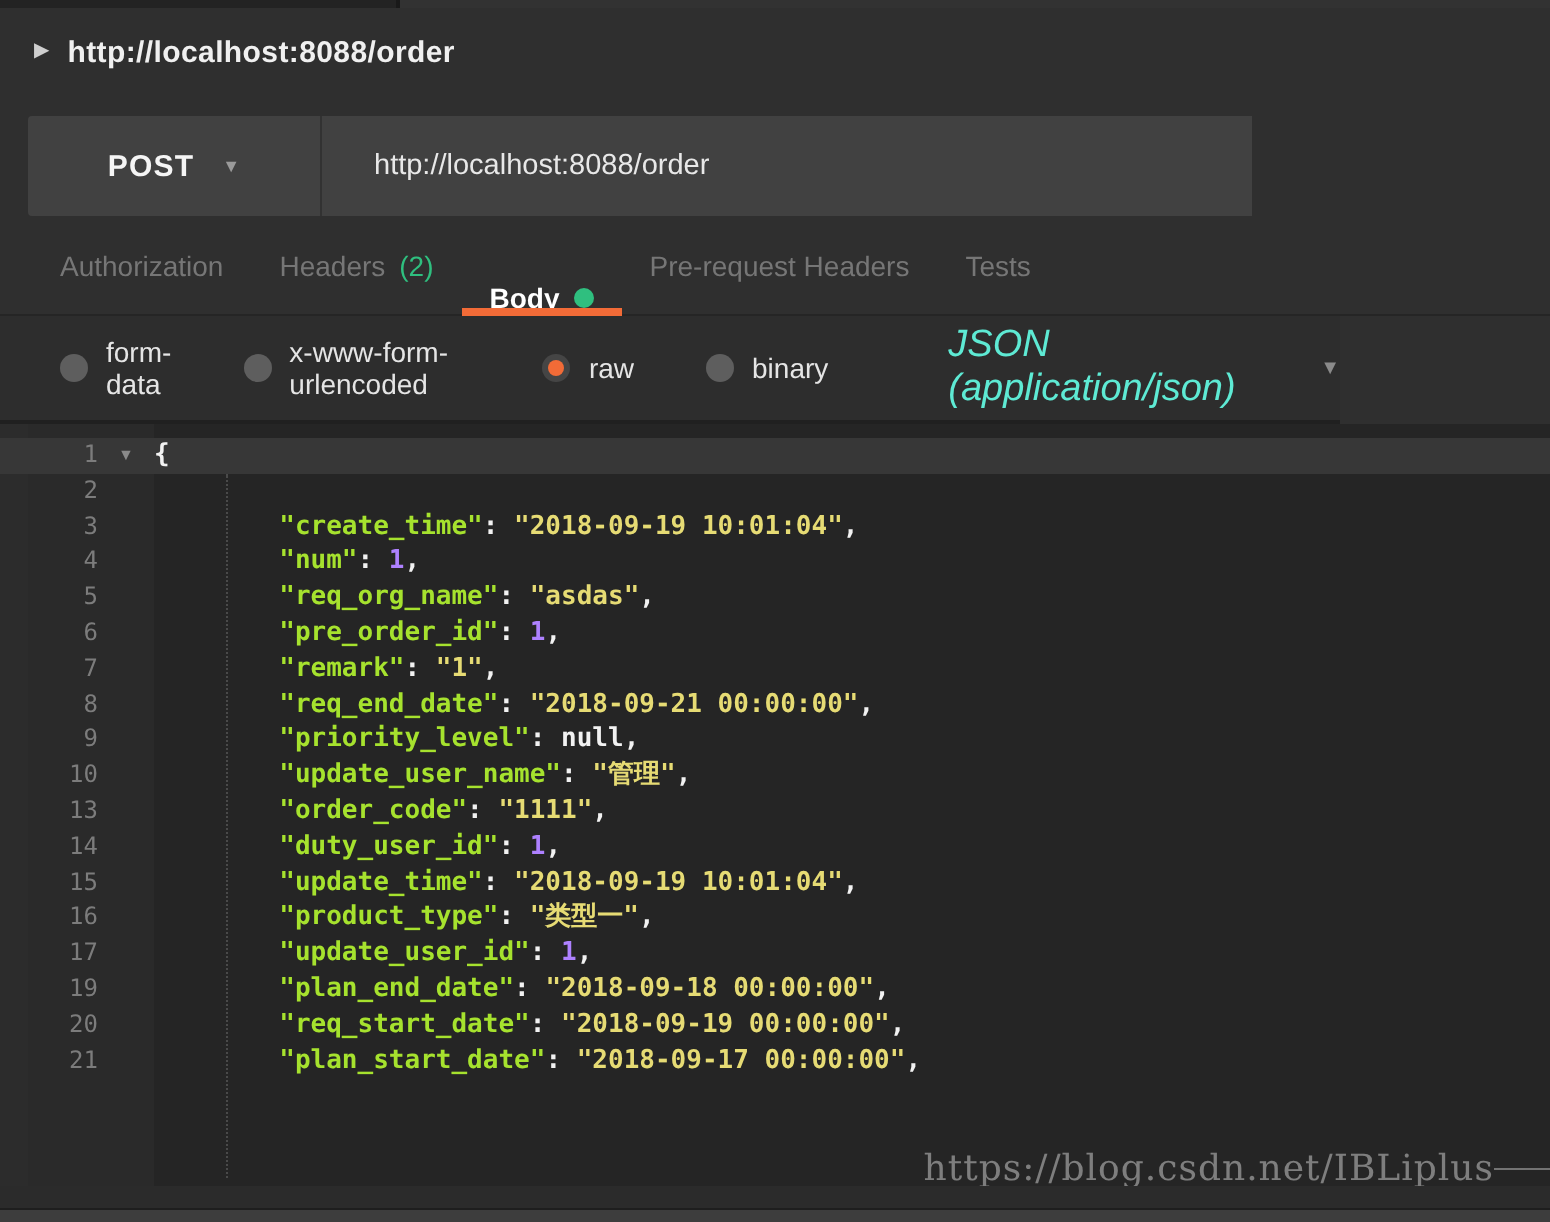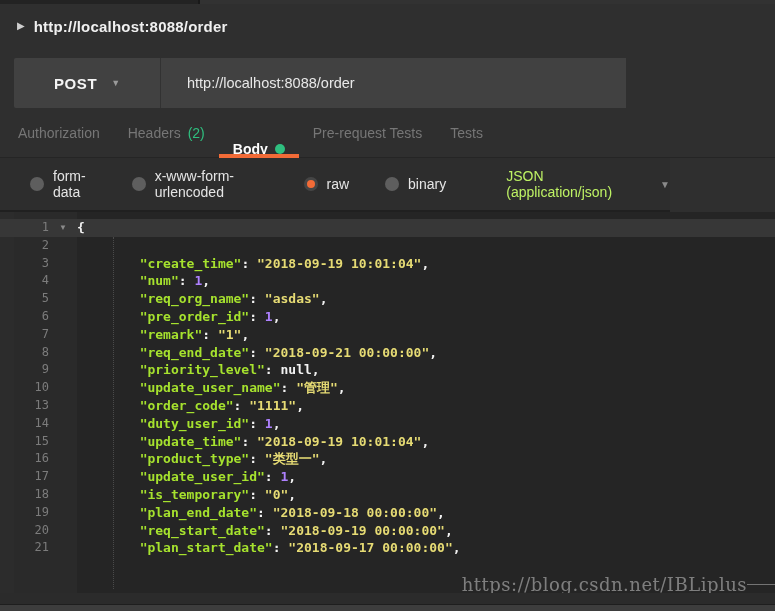--- a/index.html
+++ b/index.html
@@ -22,36 +22,36 @@
   
   .request-row { position:absolute; top:58px; left:14px; width:612px; height:50px; background:#414141; display:flex; align-items:stretch; border-radius:2px 0 0 2px; }
   .method-box { width:146px; display:flex; align-items:center; justify-content:center; gap:14px; cursor:pointer; }
   .method-label { color:#f5f5f5; font-size:15px; font-weight:bold; letter-spacing:.6px; }
   .method-caret { color:#9a9a9a; font-size:9px; }
   .vdivider { width:1px; background:#323232; }
   .url-box { flex:1; display:flex; align-items:center; padding-left:26px; }
   .url-text { color:#e8e8e8; font-size:14.5px; }
 
   
-  .tabs-row { position:absolute; top:108px; left:0; width:775px; height:50px; display:flex; align-items:stretch; padding-left:4px; border-bottom:1px solid #252525; }
+  .tabs-row { position:absolute; top:108px; left:0; width:775px; height:50px; display:flex; align-items:stretch; padding-left:16px; border-bottom:1px solid #252525; }
   .tab { position:relative; display:flex; align-items:center; gap:7px; padding:0 14px; font-size:14px; color:#767676; cursor:pointer; }
   .tab .count { color:#2fbf7f; }
   .tab.active { color:#ffffff; font-weight:bold;margin-top:32px; }
   .tab .dot { width:10px; height:10px; border-radius:50%; background:#2fbf7f; }
   .tab .underline { position:absolute; left:0; right:0; bottom:-1px; height:4px; background:#f26b37; }
 
   
   .body-toolbar { position:absolute; top:158px; left:0; width:670px; height:54px; background:#2d2d2d; border-bottom:2px solid #202020; display:flex; align-items:center; padding-left:30px; }
   .bt-option { display:flex; align-items:center; gap:9px; margin-right:36px; cursor:pointer; }
   .radio { width:14px; height:14px; border-radius:50%; background:#5e5e5e; position:relative; flex:0 0 auto; }
   .radio.selected { background:#454545; }
   .radio.selected .radio-dot { position:absolute; left:3px; top:3px; width:8px; height:8px; border-radius:50%; background:#f26b37; }
   .bt-label { color:#e5e5e5; font-size:14px; }
   .content-type { display:flex; align-items:center; margin-left:24px; cursor:pointer; }
-  .content-type-label { color:#bef264; font-size:14px; }
+  .content-type-label { color:#5eead4; font-size:19px;font-style:italic; }
   .content-type-caret { color:#8a8a8a; font-size:10px; margin-left:26px; }
 
   
   .editor { position:absolute; top:212px; left:0; width:775px; height:381px; background:#252525; overflow:hidden; }
   .left-strip { position:absolute; left:0; top:0; width:14px; height:100%; background:#2c2c2c; }
   .gutter-bg { position:absolute; left:14px; top:0; width:63px; height:100%; background:#2a2a2a; }
   .lines { position:absolute; left:0; top:7px; width:775px; }
   .row { display:flex; height:17.8px; line-height:17.8px; white-space:pre; }
   .row.active { background:#373737; }
   .ln { width:49px; flex:0 0 auto; text-align:right; color:#7c7c7c; font-family:"DejaVu Sans Mono", monospace; font-size:12px; }
@@ -105,21 +105,21 @@
       <div class="tab">
         <span>Headers</span>
         <span class="count">(2)</span>
       </div>
       <div class="tab active">
         <span>Body</span>
         <span class="dot"></span>
         <div class="underline"></div>
       </div>
       <div class="tab">
-        <span>Pre-request Tests</span>
+        <span>Pre-request Headers</span>
       </div>
       <div class="tab">
         <span>Tests</span>
       </div>
     </div>
 
   <div class="body-toolbar">
     <div style="display:flex;align-items:center;">
         <div class="bt-option">
           <span class="radio"></span>
@@ -159,21 +159,20 @@
         <div class="row"><span class="ln">6</span><span class="fold"></span><span class="code"><span class="tok-ws">        </span><span class="tok-key">"pre_order_id"</span><span class="tok-pun">: </span><span class="tok-num">1</span><span class="tok-pun">,</span></span></div>
         <div class="row"><span class="ln">7</span><span class="fold"></span><span class="code"><span class="tok-ws">        </span><span class="tok-key">"remark"</span><span class="tok-pun">: </span><span class="tok-str">"1"</span><span class="tok-pun">,</span></span></div>
         <div class="row"><span class="ln">8</span><span class="fold"></span><span class="code"><span class="tok-ws">        </span><span class="tok-key">"req_end_date"</span><span class="tok-pun">: </span><span class="tok-str">"2018-09-21 00:00:00"</span><span class="tok-pun">,</span></span></div>
         <div class="row"><span class="ln">9</span><span class="fold"></span><span class="code"><span class="tok-ws">        </span><span class="tok-key">"priority_level"</span><span class="tok-pun">: </span><span class="tok-nul">null</span><span class="tok-pun">,</span></span></div>
         <div class="row"><span class="ln">10</span><span class="fold"></span><span class="code"><span class="tok-ws">        </span><span class="tok-key">"update_user_name"</span><span class="tok-pun">: </span><span class="tok-str">"管理"</span><span class="tok-pun">,</span></span></div>
         <div class="row"><span class="ln">13</span><span class="fold"></span><span class="code"><span class="tok-ws">        </span><span class="tok-key">"order_code"</span><span class="tok-pun">: </span><span class="tok-str">"1111"</span><span class="tok-pun">,</span></span></div>
         <div class="row"><span class="ln">14</span><span class="fold"></span><span class="code"><span class="tok-ws">        </span><span class="tok-key">"duty_user_id"</span><span class="tok-pun">: </span><span class="tok-num">1</span><span class="tok-pun">,</span></span></div>
         <div class="row"><span class="ln">15</span><span class="fold"></span><span class="code"><span class="tok-ws">        </span><span class="tok-key">"update_time"</span><span class="tok-pun">: </span><span class="tok-str">"2018-09-19 10:01:04"</span><span class="tok-pun">,</span></span></div>
         <div class="row"><span class="ln">16</span><span class="fold"></span><span class="code"><span class="tok-ws">        </span><span class="tok-key">"product_type"</span><span class="tok-pun">: </span><span class="tok-str">"类型一"</span><span class="tok-pun">,</span></span></div>
         <div class="row"><span class="ln">17</span><span class="fold"></span><span class="code"><span class="tok-ws">        </span><span class="tok-key">"update_user_id"</span><span class="tok-pun">: </span><span class="tok-num">1</span><span class="tok-pun">,</span></span></div>
-        <div class="row"><span class="ln">18</span><span class="fold"></span><span class="code"><span class="tok-ws">        </span><span class="tok-key">"is_temporary"</span><span class="tok-pun">: </span><span class="tok-str">"0"</span><span class="tok-pun">,</span></span></div>
         <div class="row"><span class="ln">19</span><span class="fold"></span><span class="code"><span class="tok-ws">        </span><span class="tok-key">"plan_end_date"</span><span class="tok-pun">: </span><span class="tok-str">"2018-09-18 00:00:00"</span><span class="tok-pun">,</span></span></div>
         <div class="row"><span class="ln">20</span><span class="fold"></span><span class="code"><span class="tok-ws">        </span><span class="tok-key">"req_start_date"</span><span class="tok-pun">: </span><span class="tok-str">"2018-09-19 00:00:00"</span><span class="tok-pun">,</span></span></div>
         <div class="row"><span class="ln">21</span><span class="fold"></span><span class="code"><span class="tok-ws">        </span><span class="tok-key">"plan_start_date"</span><span class="tok-pun">: </span><span class="tok-str">"2018-09-17 00:00:00"</span><span class="tok-pun">,</span></span></div>
       </div>
   </div>
 
   <div class="watermark">
     <span class="watermark-text">https://blog.csdn.net/IBLiplus</span>
     <span class="watermark-line"></span>
   </div>

